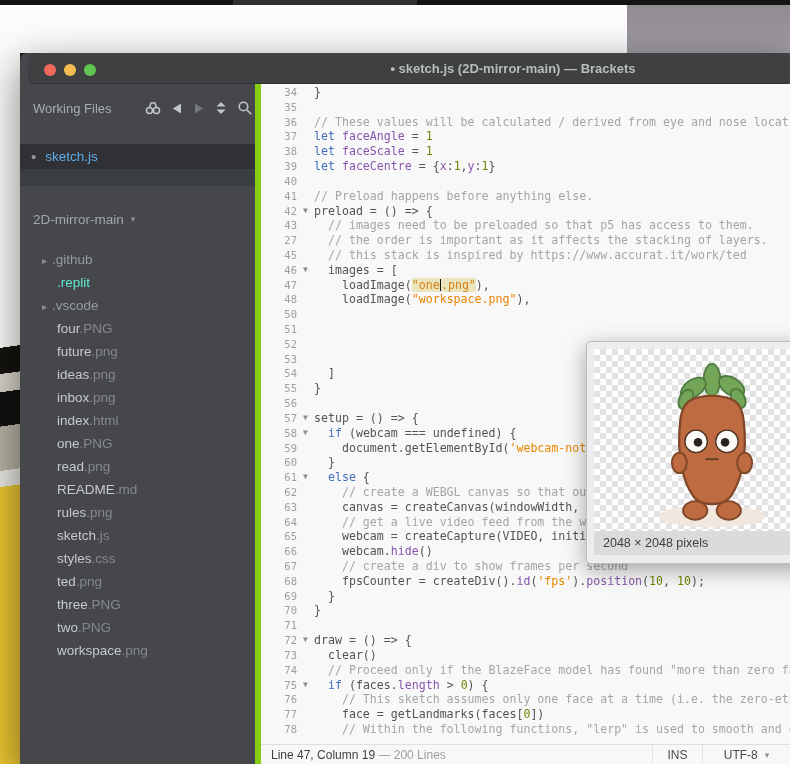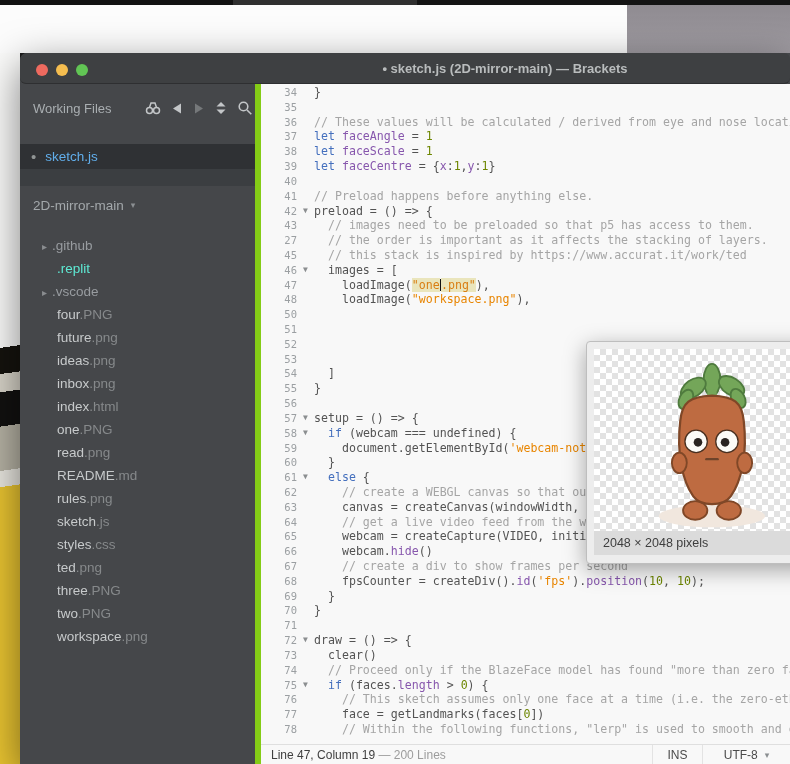--- a/index.html
+++ b/index.html
@@ -20,41 +20,41 @@
       #D8D4C9 318px, #D8D4C9 336px,
       #121110 336px, #121110 370px,
       #B6B2A4 370px, #B6B2A4 414px,
       #E9E7E0 414px, #E9E7E0 430px,
       #E9C431 430px); }
 
   
   .window { position:absolute; left:20px; top:53px; width:770px; height:711px;
     border-radius:7px 0 0 0; overflow:hidden; box-shadow:0 12px 40px rgba(0,0,0,.5);
     background:#45474A; }
-  .titlebar { position:absolute; top:0; left:0; right:0; height:31px; background:#3E4042;
+  .titlebar { position:absolute; top:0; left:8px; right:0; height:31px; background:#3E4042;
     border-bottom:1px solid #2E2F31;border-radius:6px; }
   .traffic { position:absolute; left:16px; top:11px; display:flex; gap:8px; }
   .tl { width:12px; height:12px; border-radius:50%; display:inline-block; }
   .tl.red{ background:#EE6A5F; } .tl.yellow{ background:#F5BD4F; } .tl.green{ background:#61C554; }
   .title { position:absolute; left:485px; top:0; transform:translateX(-50%); line-height:31px;
     font-size:13px; font-weight:bold; color:#B9BCBD; white-space:nowrap; }
 
   .main { position:absolute; top:31px; left:0; right:0; bottom:0; display:flex; }
 
   
   .sidebar { width:235px; flex:none; background:#45474A; color:#C7CACB; overflow:hidden; }
   .wf-header { margin-top:10px; height:28px; display:flex; align-items:center;
     padding:0 2px 0 13px; color:#A9AEB1; font-size:13px; }
   .wf-icons { margin-left:auto; display:flex; gap:10px; align-items:center; }
   .wf-icons svg { display:block; }
   .open-file { margin-top:22px; height:25px; background:#2F3134; color:#61AEEB;
     font-size:13.5px; display:flex; align-items:center; padding-left:11px; gap:9px; }
   .dot { color:#909494; font-size:15px; line-height:1; }
   .wf-tail { height:17px; background:#3B3E41; }
-  .project-header { margin-top:6px; height:26px; display:flex; align-items:center;
+  .project-header { margin-top:20px; height:26px; display:flex; align-items:center;
     padding-left:13px; color:#A3A8AB; font-size:13.5px; gap:7px; }
   .chev { font-size:9px; color:#8B8F92; }
   #file-tree { margin-top:16px; list-style:none; }
   .tree-item { height:23px; line-height:23px; padding-left:37px; font-size:13.5px;
     color:#C7CACB; white-space:nowrap; }
   .tree-item .ext { color:#86898B; }
   .tree-item.folder { color:#989CA0; padding-left:22px; }
   .tree-item.plain { color:#5eead4; }
   .tri { display:inline-block; margin-right:5px; font-size:10px; color:#8A8D90; }
 

